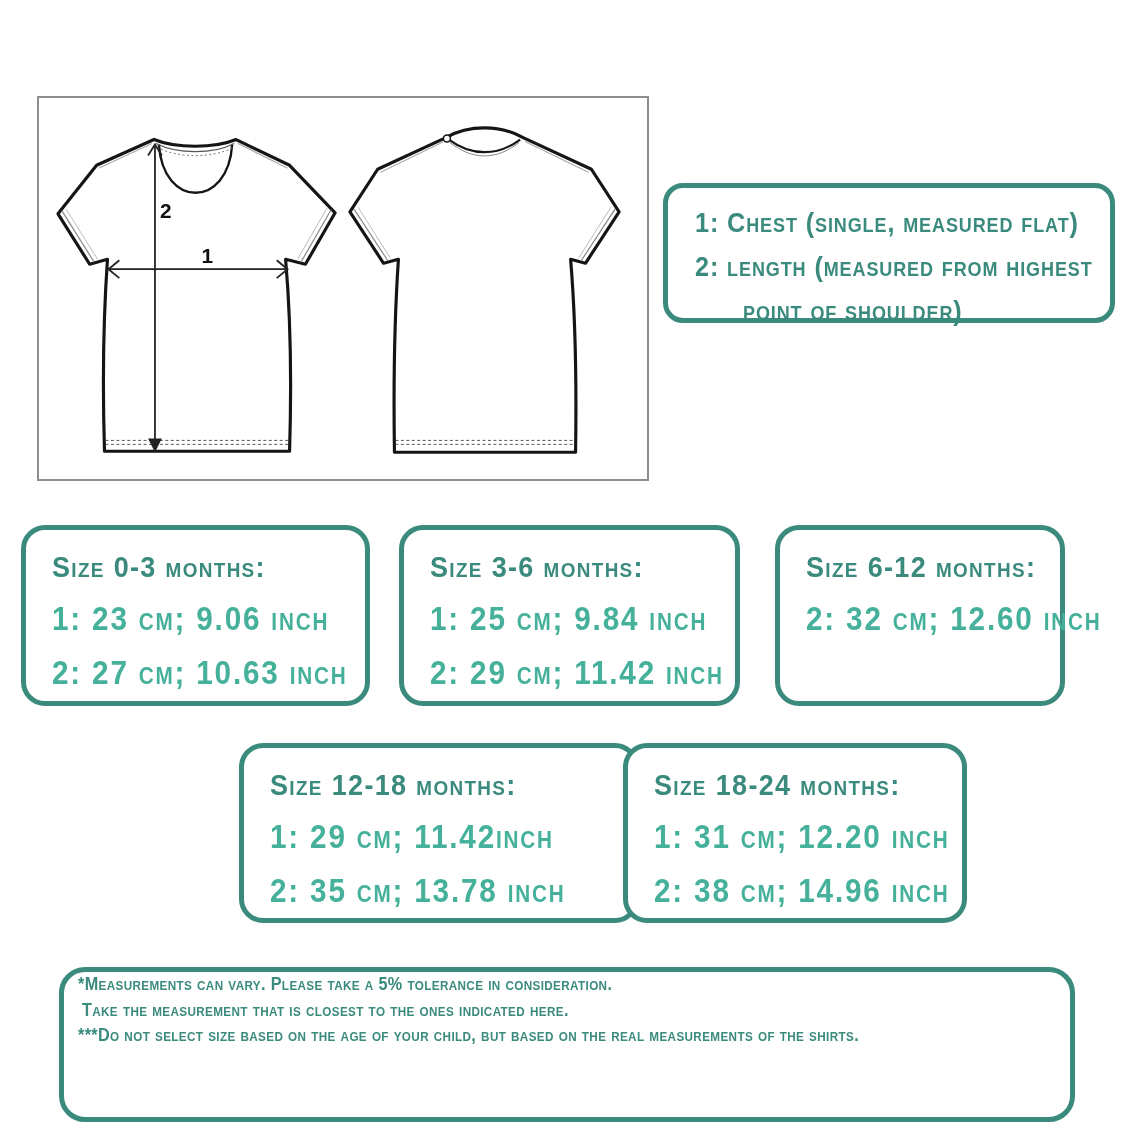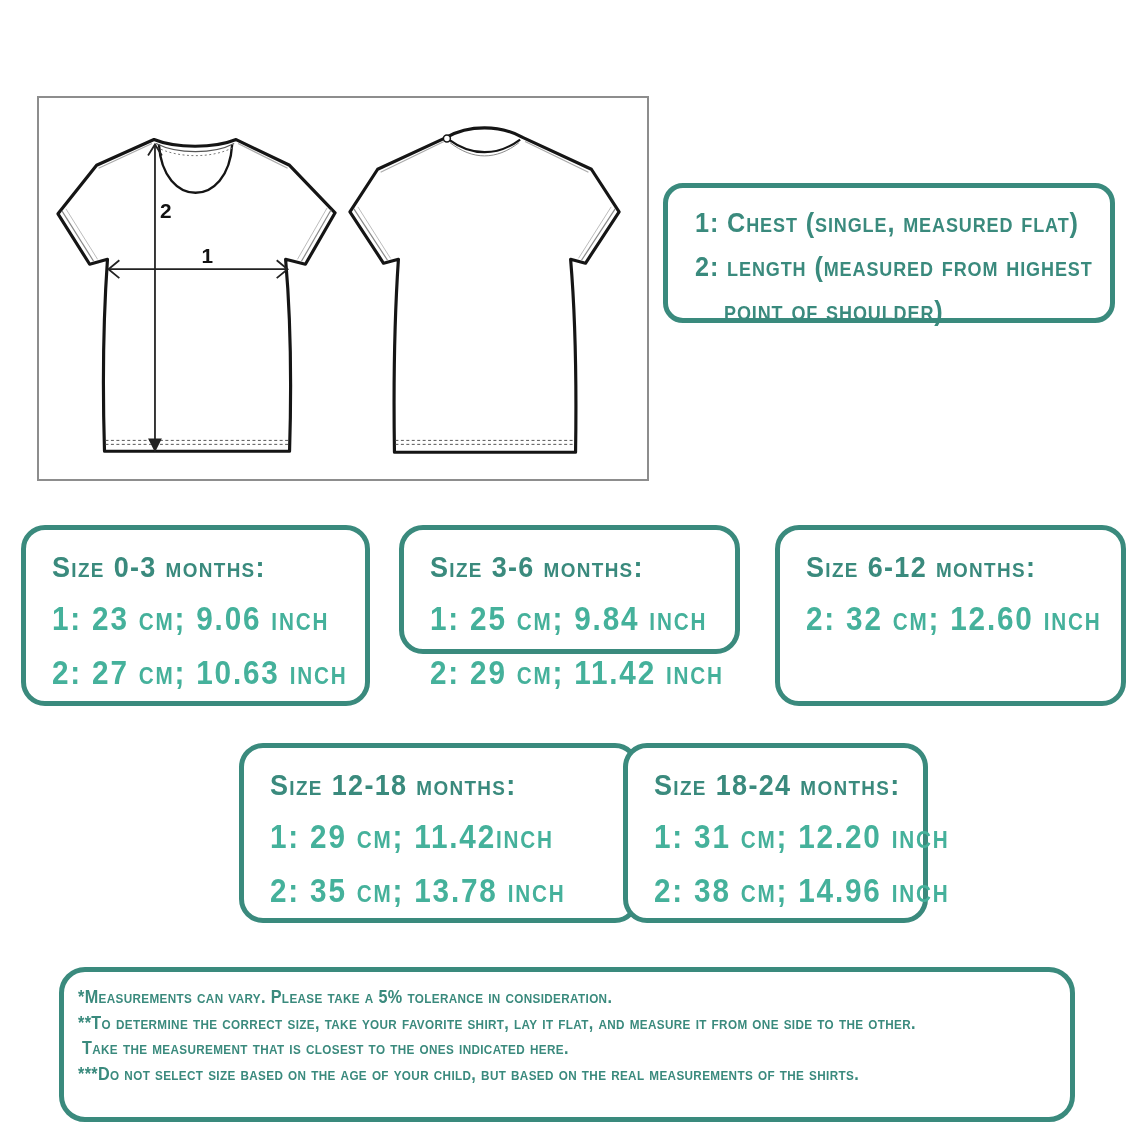--- a/index.html
+++ b/index.html
@@ -12,37 +12,37 @@
     border:2px solid #8d8d8d;box-sizing:border-box;background:#fff;
   }
   .diagram-box svg{display:block;width:100%;height:100%;}
   .round-box{
     position:absolute;box-sizing:border-box;background:#fff;
     border:5px solid #3a8a7d;border-radius:24px;
   }
   .legend-box{left:663px;top:183px;width:452px;height:140px;border-radius:20px;padding:15px 0 0 27px;}
   .legend-line{line-height:40px;white-space:nowrap;}
   .legend-line .cx{font-size:28px;}
-  .indent-legend{margin-left:29px;}
+  .indent-legend{margin-left:48px;}
   .cx{
     display:inline-block;transform:scaleX(0.9);transform-origin:0 50%;
     font-variant:small-caps;font-weight:bold;color:#3a8a7d;letter-spacing:1px;
     white-space:nowrap;
   }
   .size-box{padding:14px 0 16px 26px;}
   .size-title{line-height:46px;white-space:nowrap;}
   .size-title .cx{font-size:30px;letter-spacing:1.5px;}
   .size-val{line-height:48px;white-space:nowrap;}
   .size-val .cx{font-size:33px;color:#45b19b;letter-spacing:2px;}
   .box-a{left:21px;top:525px;width:349px;height:181px;}
-  .box-b{left:399px;top:525px;width:341px;height:129px;}
-  .box-c{left:775px;top:525px;width:351px;height:181px;}
+  .box-b{left:399px;top:525px;width:341px;height:181px;}
+  .box-c{left:775px;top:525px;width:290px;height:181px;}
   .box-d{left:239px;top:743px;width:400px;height:180px;}
-  .box-e{left:623px;top:743px;width:305px;height:180px;}
-  .footer-box{left:59px;top:967px;width:1016px;height:155px;border-radius:26px;padding:13px 0 0 14px;}
+  .box-e{left:623px;top:743px;width:344px;height:180px;}
+  .footer-box{left:59px;top:967px;width:1016px;height:155px;border-radius:26px;padding:0 0 0 14px;}
   .foot-line{line-height:25.5px;white-space:nowrap;}
   .foot-line .cx{font-size:18px;letter-spacing:0.4px;}
   .indent-foot{margin-left:4px;}
 </style>
 </head>
 <body>
 
 <div id="canvas">
 
   <div class="diagram-box">
@@ -136,18 +136,17 @@
     <div class="size-val"><span class="cx">2: 35 cm; 13.78 inch</span></div>
   </div>
   <div class="round-box size-box box-e">
     <div class="size-title"><span class="cx">Size 18-24 months:</span></div>
     <div class="size-val"><span class="cx">1: 31 cm; 12.20 inch</span></div>
     <div class="size-val"><span class="cx">2: 38 cm; 14.96 inch</span></div>
   </div>
 
   <div class="round-box footer-box">
     <div class="foot-line"><span class="cx">*Measurements can vary. Please take a 5% tolerance in consideration.</span></div>
-    <div class="foot-line"><span class="cx">**To determine the correct size, take your favorite shirt, lay it flat, and measure it from one side to the other.</span></div>
     <div class="foot-line indent-foot"><span class="cx">Take the measurement that is closest to the ones indicated here.</span></div>
     <div class="foot-line"><span class="cx">***Do not select size based on the age of your child, but based on the real measurements of the shirts.</span></div>
   </div>
 
 </div>
 
 </body></html>

